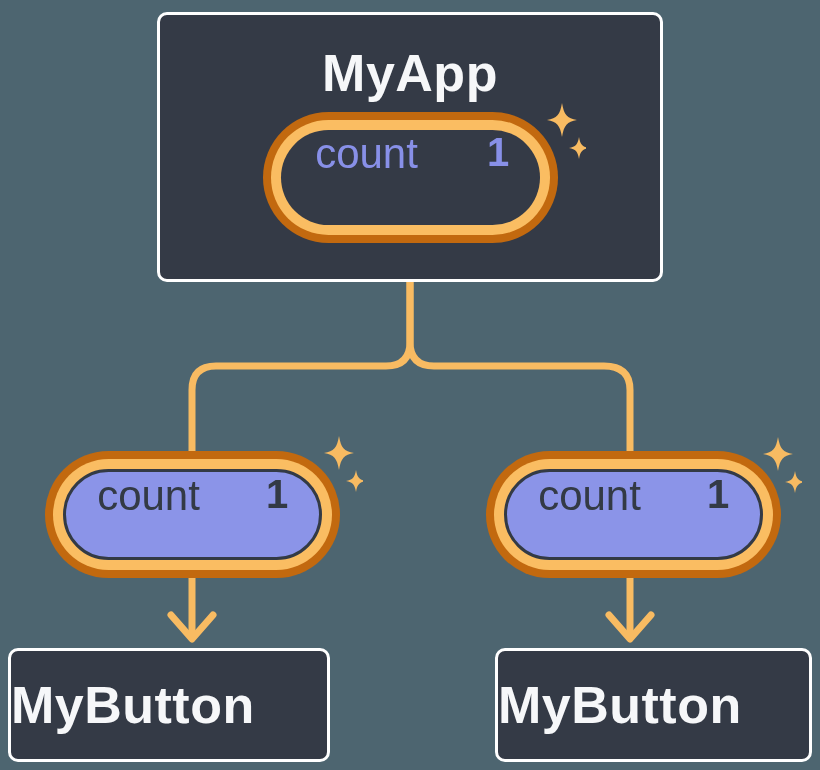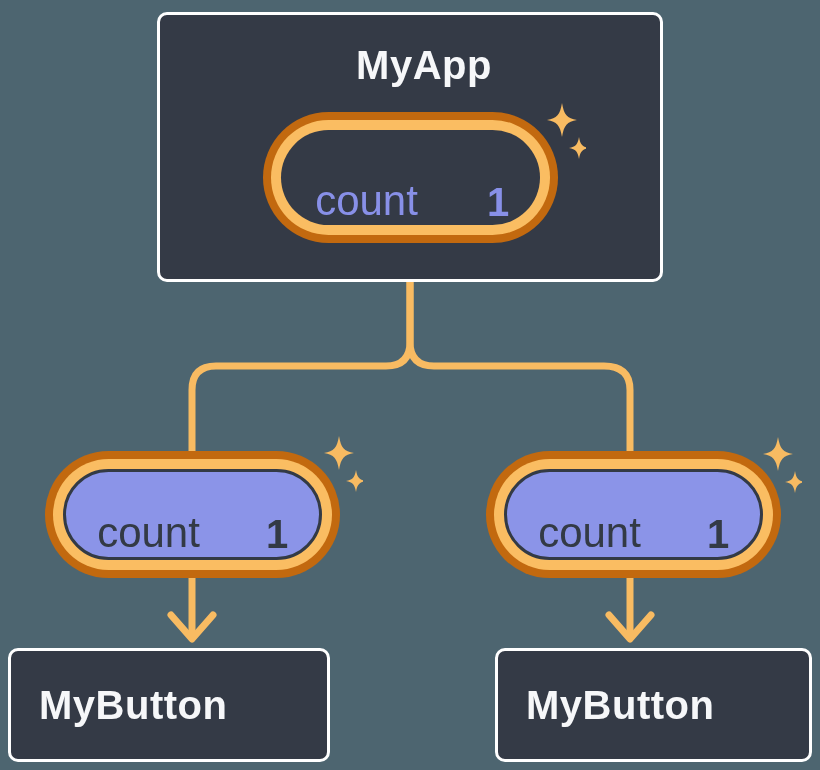--- a/index.html
+++ b/index.html
@@ -34,44 +34,43 @@
 
   .node {
     position: absolute;
     z-index: 2;
     background: var(--node-fill);
     border: 3px solid var(--node-border);
     border-radius: 10px;
     color: var(--node-text);
   }
   .node-title {
-    font-size: 40px;
+    font-size: 52px;
     font-weight: 600;
     text-align: center;
     letter-spacing: 0.5px;
     color: var(--node-text);
-    margin-left: 28px;
   }
   .node-root { left: 157px; top: 12px; width: 506px; height: 270px; padding-top: 28px; }
   .node-leaf {
     display: flex; align-items: center; justify-content: flex-start;
     font-size: 40px; font-weight: 600; letter-spacing: 0.5px;
   }
   .node-leaf-left  { left: 8px;   top: 648px; width: 322px; height: 114px; }
   .node-leaf-right { left: 495px; top: 648px; width: 317px; height: 114px; }
 
   .pill {
     position: absolute;
     z-index: 2;
     border-radius: 999px;
     background: var(--ring-outer);
     padding: 8px;
   }
   .pill-ring { background: var(--ring-inner); border-radius: 999px; padding: 10px; height: 100%; }
-  .pill-body { border-radius: 999px; height: 100%; display: flex; align-items: flex-end; overflow: hidden; }
+  .pill-body { border-radius: 999px; height: 100%; display: flex; align-items: flex-start; overflow: hidden; }
   .pill-label { flex: 1; display: flex; align-items: center; justify-content: center; font-size: 42px; }
   .pill-divider { width: 4px; flex: none; }
   .pill-value { width: 84px; flex: none; display: flex; align-items: center; justify-content: center; font-size: 40px; font-weight: 700; }
 
   .pill-state { left: 263px; top: 112px; width: 295px; height: 131px; }
   .pill-state .pill-body { background: var(--node-fill); }
   .pill-state .pill-divider { background: var(--ring-inner); }
   .pill-state .pill-label, .pill-state .pill-value { color: var(--state-text); }
 
   .pill-prop .pill-body { background: var(--prop-fill); border: 3px solid var(--dark-text); }

